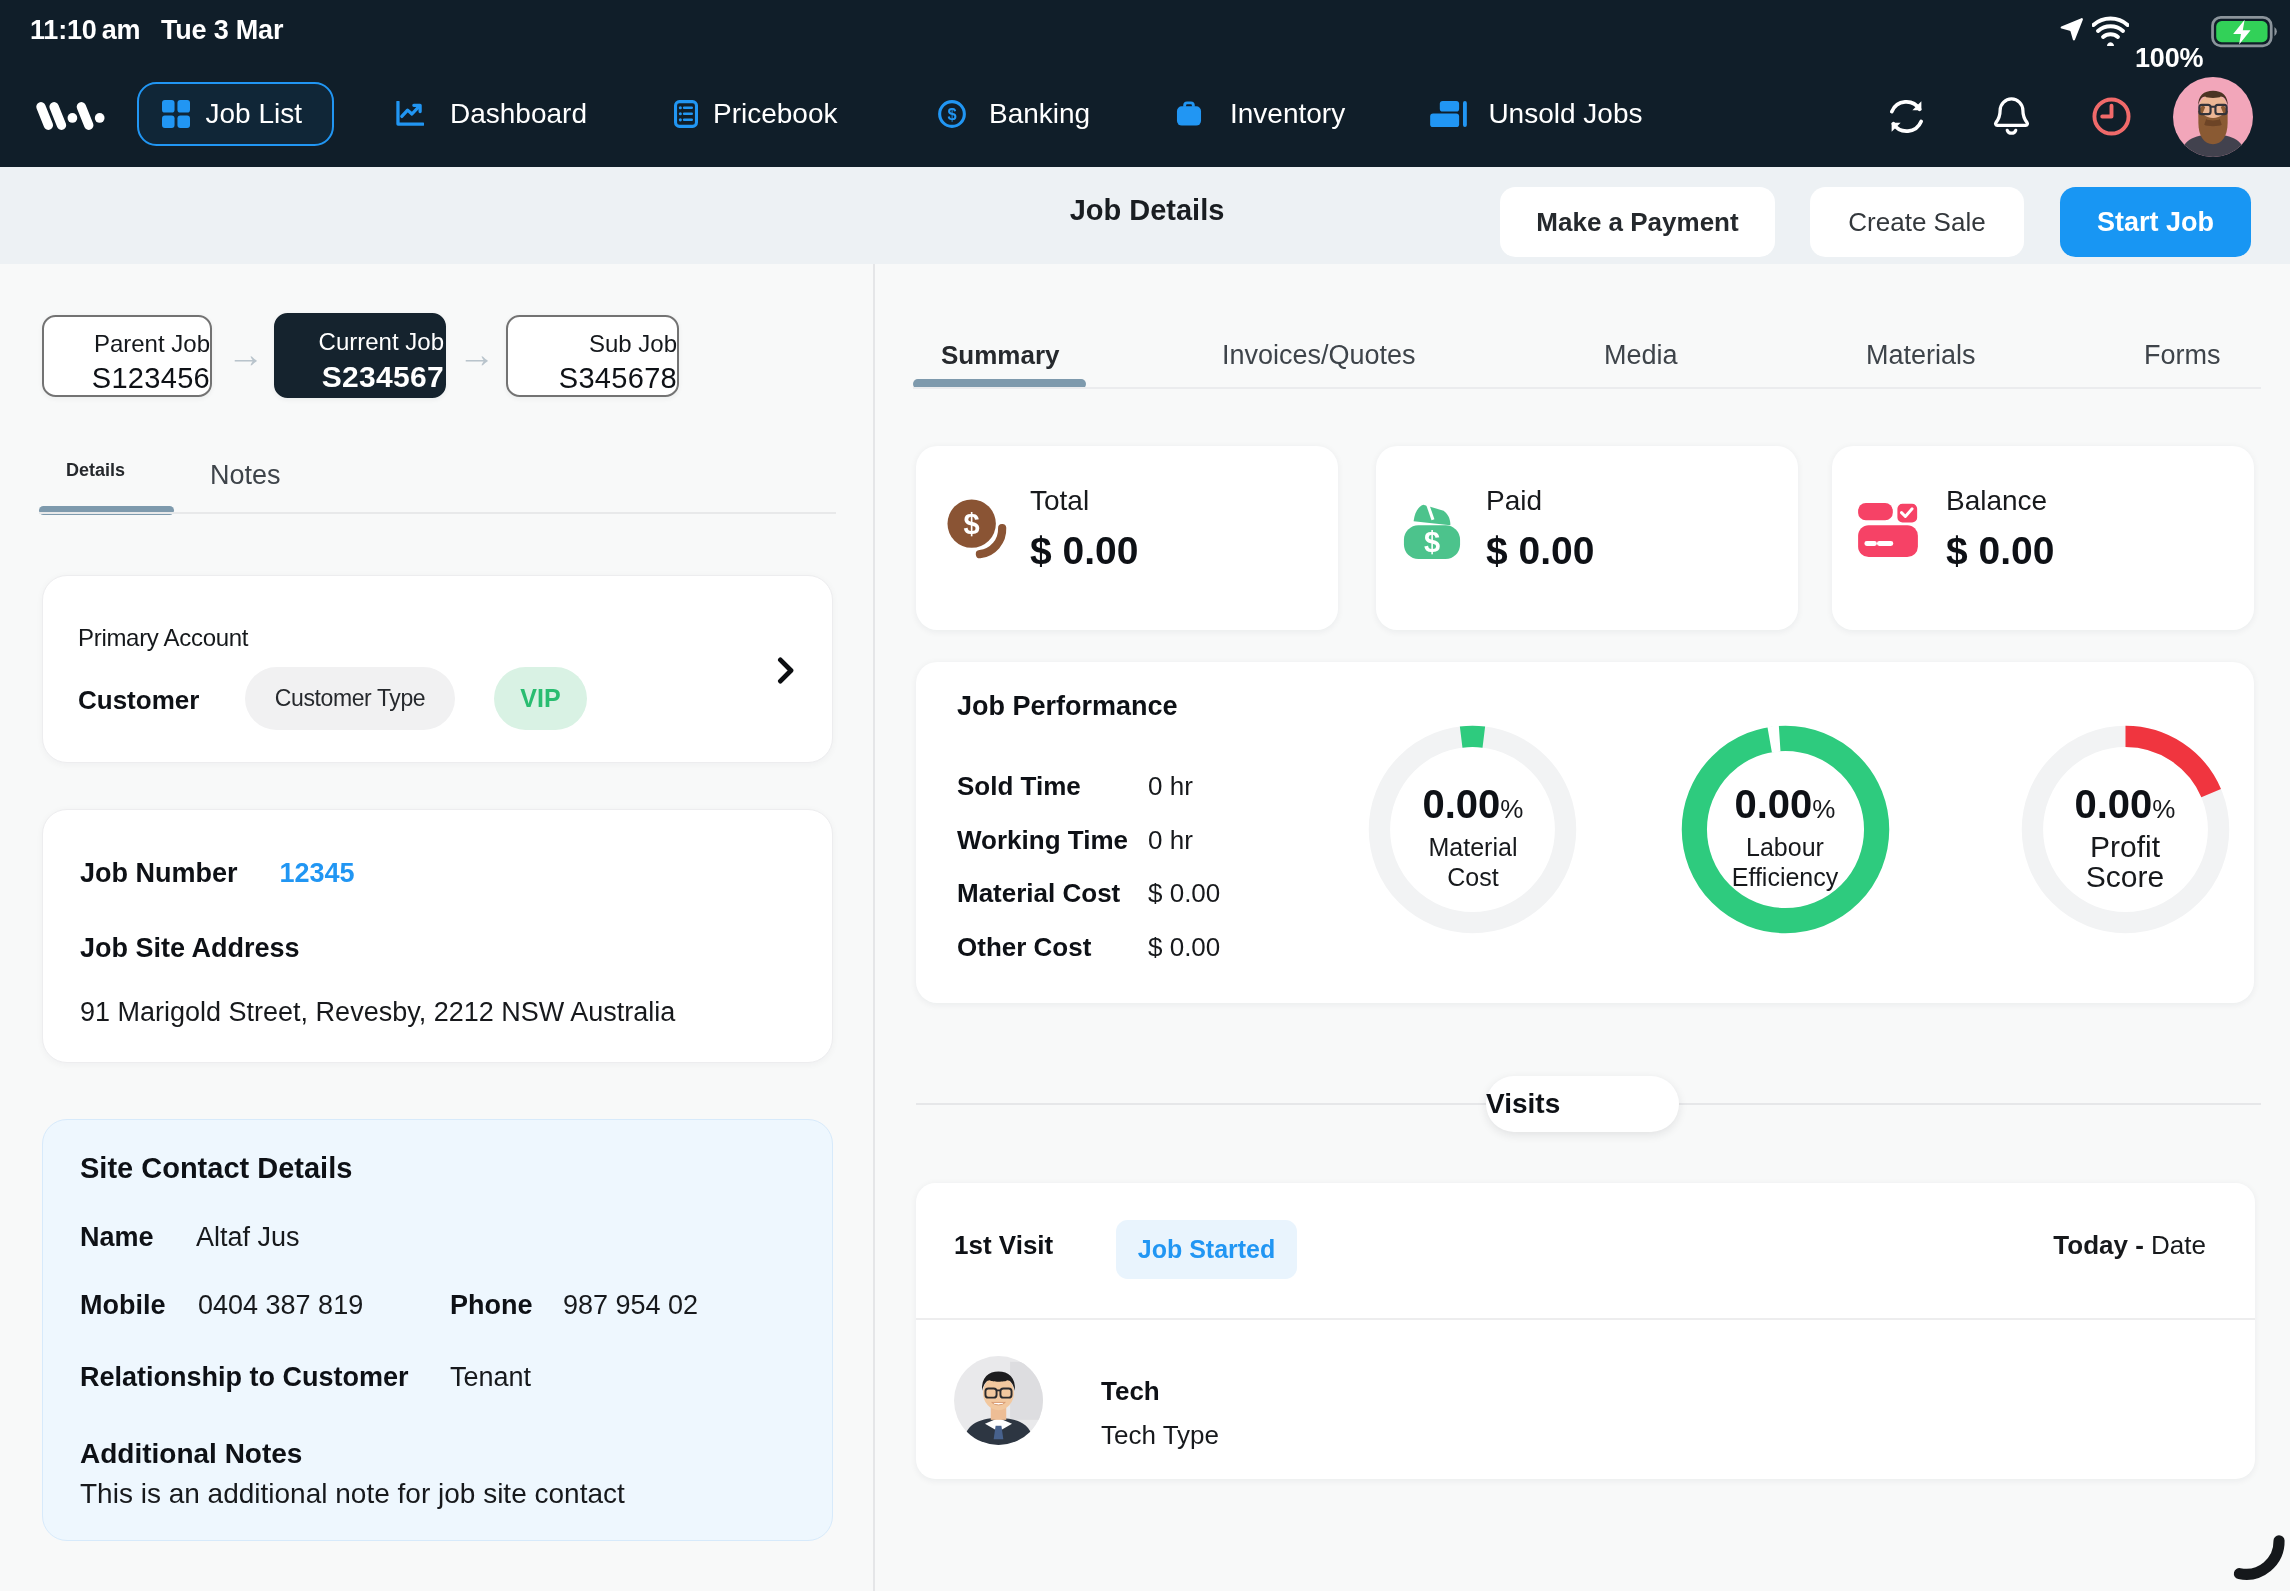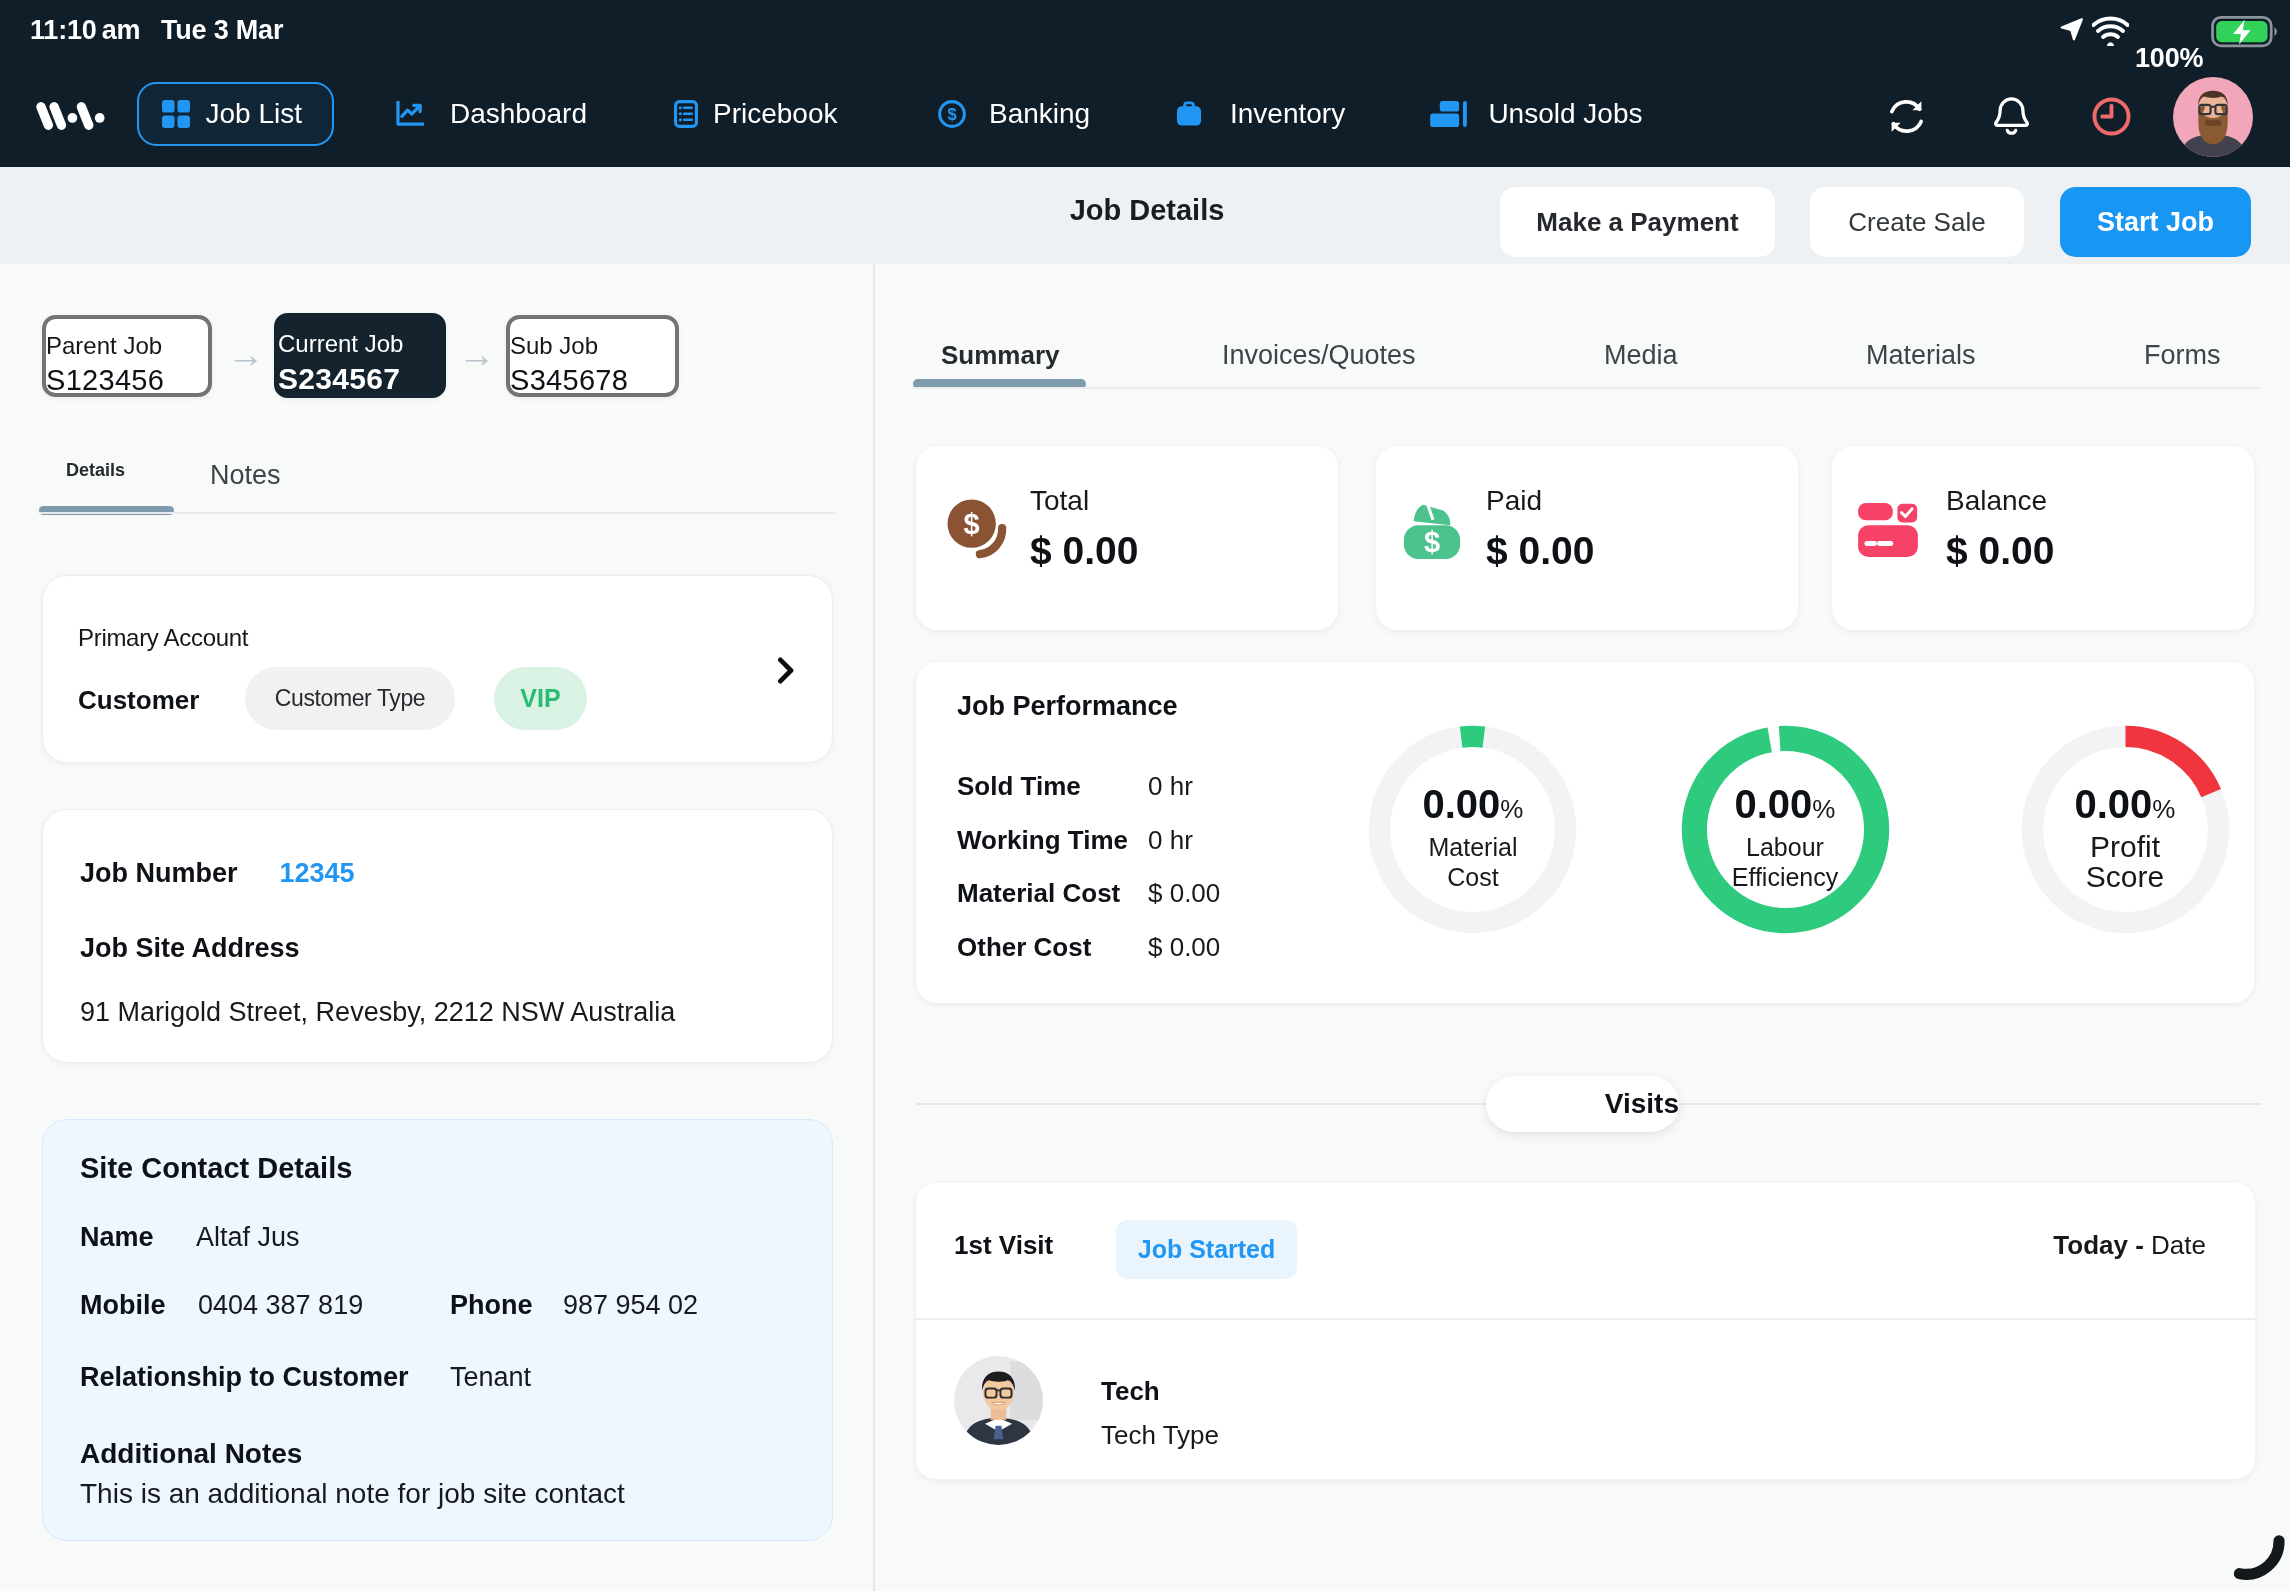--- a/index.html
+++ b/index.html
@@ -18,21 +18,21 @@
   
   .subheader { position:absolute; left:0; top:167px; width:2290px; height:97px; background:#edf1f4; }
   .jdtitle { position:absolute; left:953px; top:27px; width:388px; text-align:center; font-size:29px; font-weight:700; color:#191d21; }
   .btn { position:absolute; top:20.4px; height:70px; border-radius:15.5px; display:flex; align-items:center; justify-content:center; font-size:26px; }
   .btn.white { background:#fff; }
 
   
   .content { position:absolute; left:0; top:264px; width:2290px; height:1327px; background:#f8f9f9; }
   .vdivider { position:absolute; left:873px; top:264px; width:1.9px; height:1327px; background:#e5e6e8; }
 
-  .bc-card { position:absolute; background:#fff; border:4px solid #737373; border-radius:13.6px; text-align:left; box-shadow:0 1.9px 5.8px rgba(25,34,43,.05); }
+  .bc-card { position:absolute; background:#fff; border:2px solid #737373; border-radius:13.6px; text-align:right; box-shadow:0 1.9px 5.8px rgba(25,34,43,.05); }
   .bc-card .lbl { font-size:24px; color:#15181c; margin-top:9.7px; line-height:33px; }
   .bc-card .val { font-size:29px; color:#0e1116; line-height:37px; letter-spacing:0.3px; }
   .bc-card.dark { background:#15232e; border-color:#15232e; }
   .bc-card.dark .lbl { color:#fff; }
   .bc-card.dark .val { color:#fff; font-weight:700; font-size:30px; }
   .bc-arrow { position:absolute; font-size:37px; color:#b9c4cc; font-weight:400; }
 
   .card { position:absolute; background:#fff; border:1px solid #ededef; border-radius:25px; box-shadow:0 1.9px 7.8px rgba(25,34,43,.04); }
 
   .h1 { font-size:28px; font-weight:700; color:#0e1116; }
@@ -286,21 +286,21 @@
 <div class="donut-txt" style="left:1688px; top:782px; width:194px;">
   <span style="font-size:40px; font-weight:700; color:#0e1116;">0.00</span><span style="font-size:26px; color:#17191c;">%</span>
   <div style="font-size:25px; color:#17191c; line-height:30px; margin-top:4.9px;">Labour<br>Efficiency</div>
 </div>
 <div class="donut-txt" style="left:2028px; top:782px; width:194px;">
   <span style="font-size:40px; font-weight:700; color:#0e1116;">0.00</span><span style="font-size:26px; color:#17191c;">%</span>
   <div style="font-size:30px; color:#17191c; line-height:30px; margin-top:4.9px;">Profit<br>Score</div>
 </div>
 
 <div class="abs" style="left:916px; top:1103px; width:1345px; height:1.9px; background:#e6e7e9;"></div>
-<div class="abs" style="left:1486px; top:1076px; width:193px; height:56px; background:#fff; border-radius:28px; box-shadow:0 2.9px 9.7px rgba(25,34,43,.10); text-align:right; line-height:56px; font-size:28px; font-weight:700; color:#0e1116;">Visits</div>
+<div class="abs" style="left:1486px; top:1076px; width:193px; height:56px; background:#fff; border-radius:28px; box-shadow:0 2.9px 9.7px rgba(25,34,43,.10); text-align:left; line-height:56px; font-size:28px; font-weight:700; color:#0e1116;">Visits</div>
 
 <div class="rcard" style="left:916px; top:1183px; width:1339px; height:296px; border-radius:19.4px;"></div>
 <div class="abs" style="left:954px; top:1230px; font-size:26px; font-weight:700; color:#0e1116;">1st Visit</div>
 <div class="abs" style="left:1116px; top:1220px; width:181px; height:59px; background:#e9f4fd; border-radius:11.6px; text-align:center; line-height:59px; font-size:25px; font-weight:700; color:#2196f3;">Job Started</div>
 <div class="abs" style="left:1915px; top:1230px; width:291px; text-align:right; font-size:26px; color:#17191c;"><b>Today -</b> Date</div>
 <div class="abs" style="left:916px; top:1318px; width:1339px; height:1.9px; background:#ededee;"></div>
 <svg class="abs" style="left:954px; top:1356px;" width="89" height="89" viewBox="0 0 92 92">
   <defs>
       <clipPath id="avt">
         <circle cx="46" cy="46" r="46"></circle>

